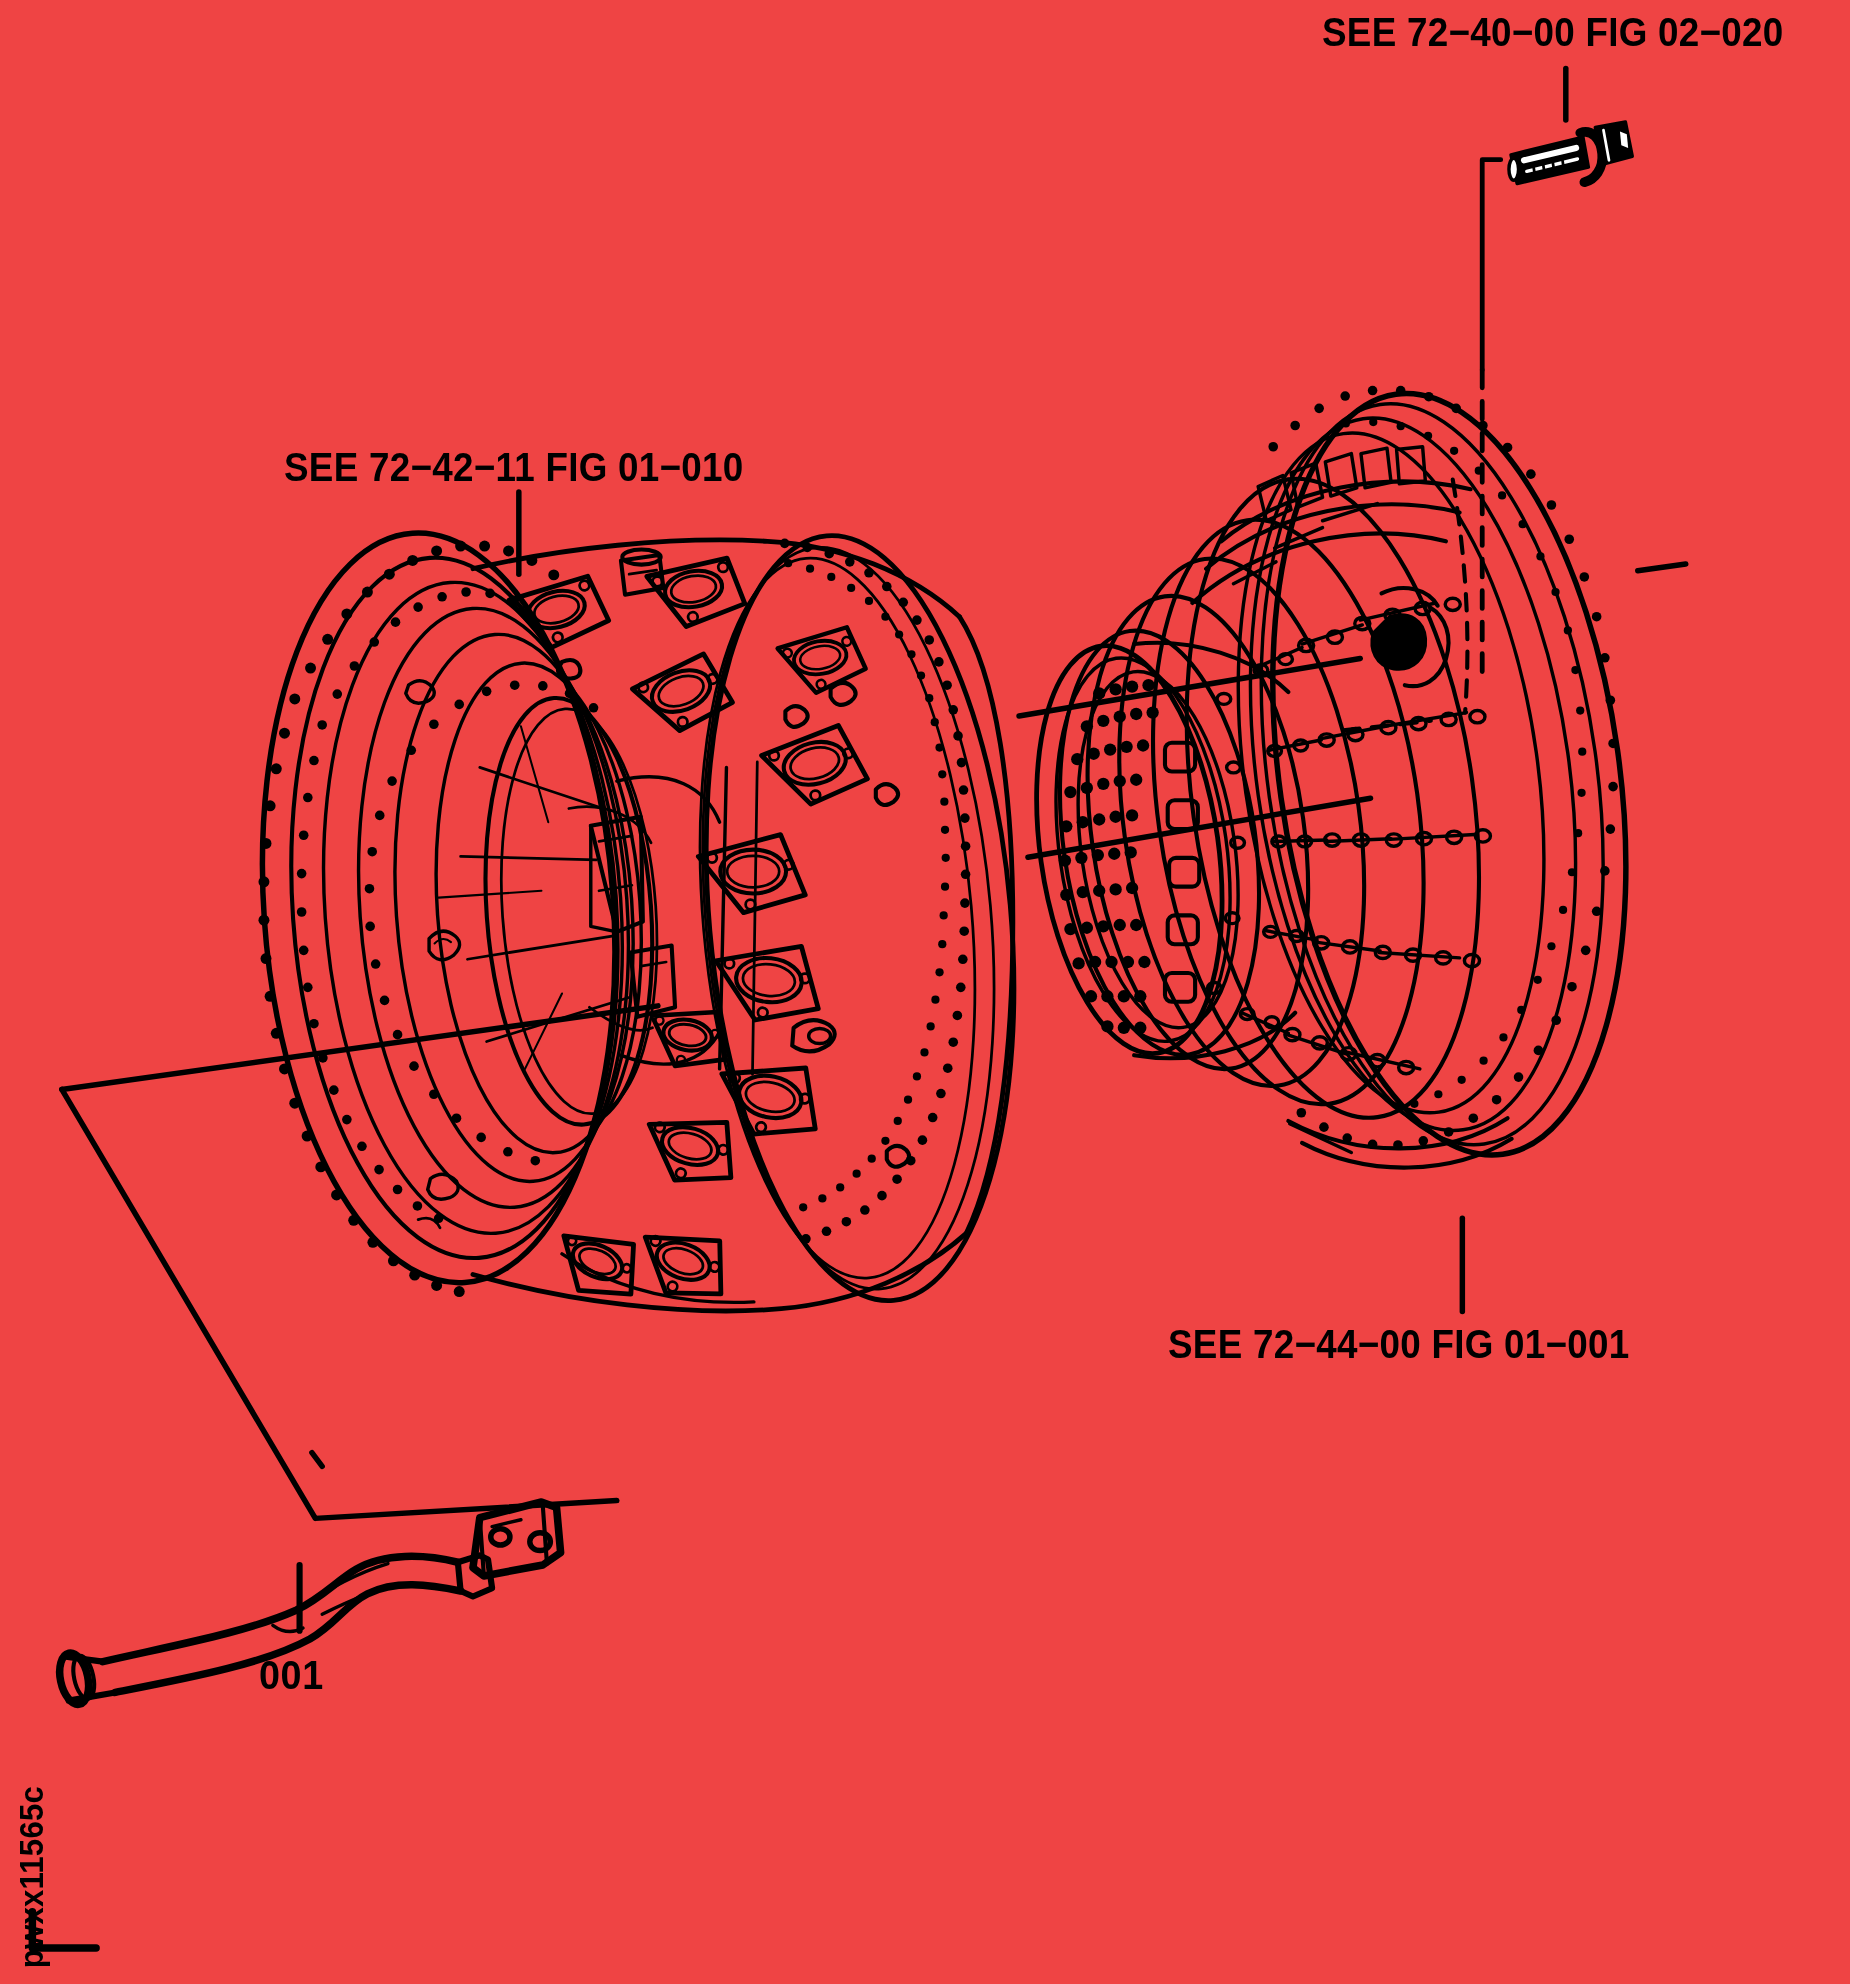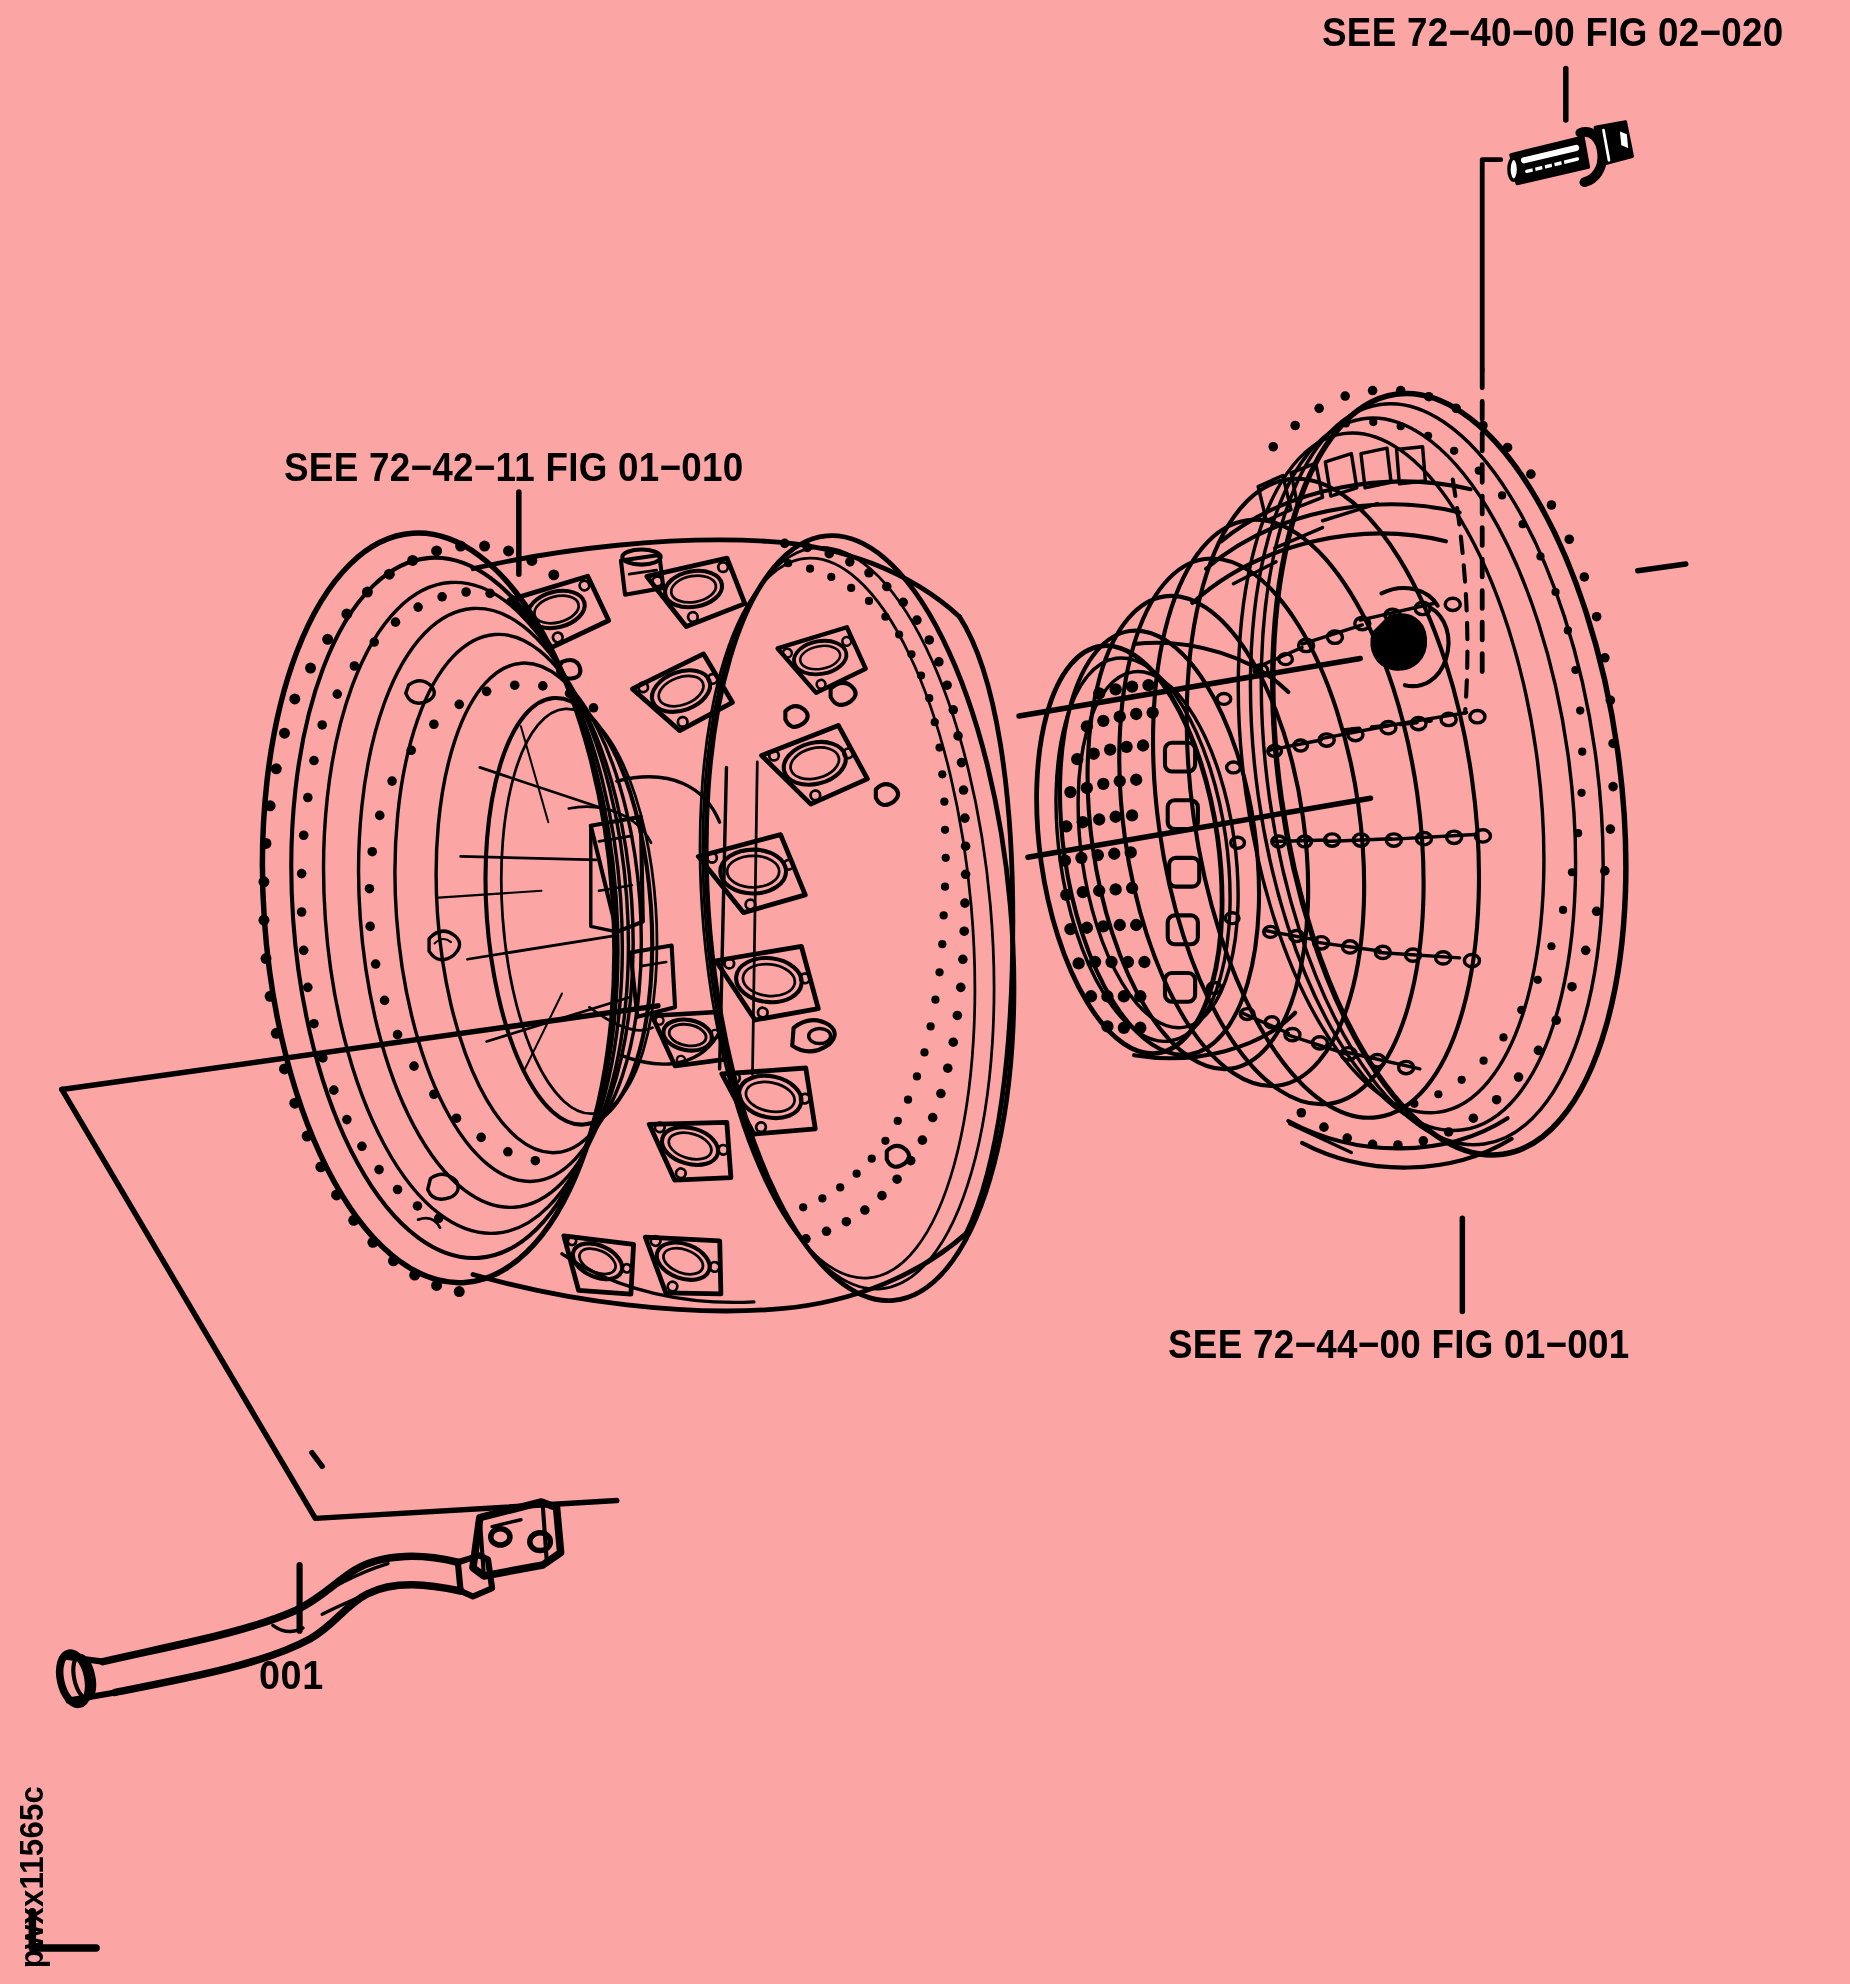--- a/index.html
+++ b/index.html
@@ -5,21 +5,21 @@
 <style>
   html,body{margin:0;padding:0;background:#ffffff;}
   body{
     font-family:"Liberation Sans","DejaVu Sans",sans-serif;
     -webkit-font-smoothing:antialiased;
   }
   #sheet{
     position:relative;
     width:1851px;
     height:1985px;
-    background:#fca5a5;
+    background:#ef4444;
     overflow:hidden;
   }
   #art{
     position:absolute;
     left:0; top:0;
     width:1851px;
     height:1985px;
   }
   .lbl{
     position:absolute;

